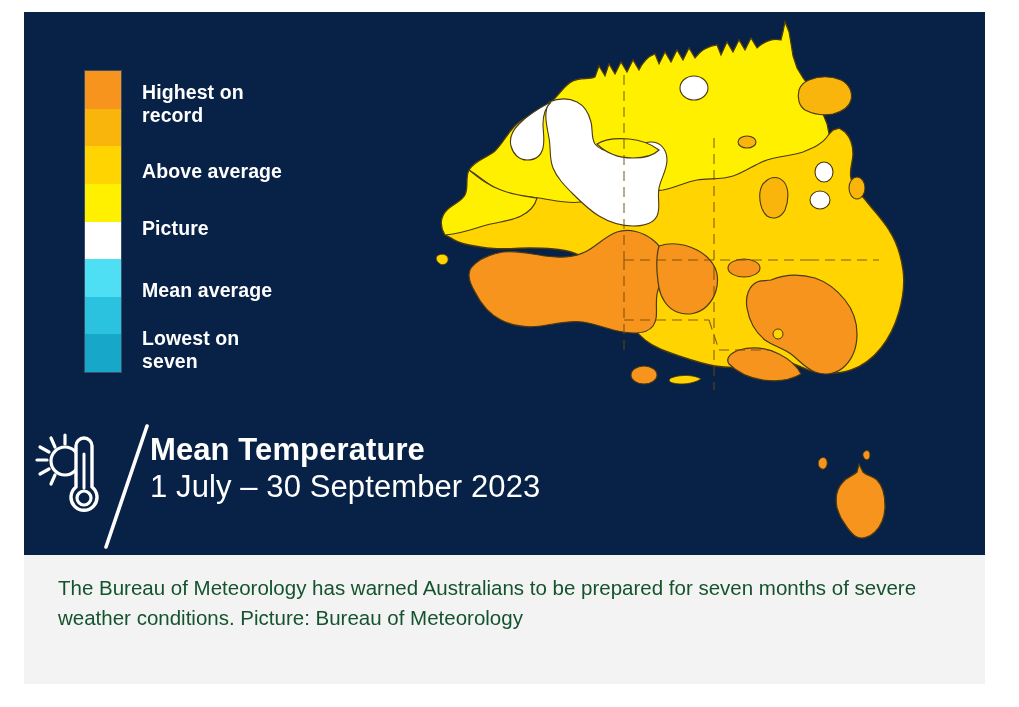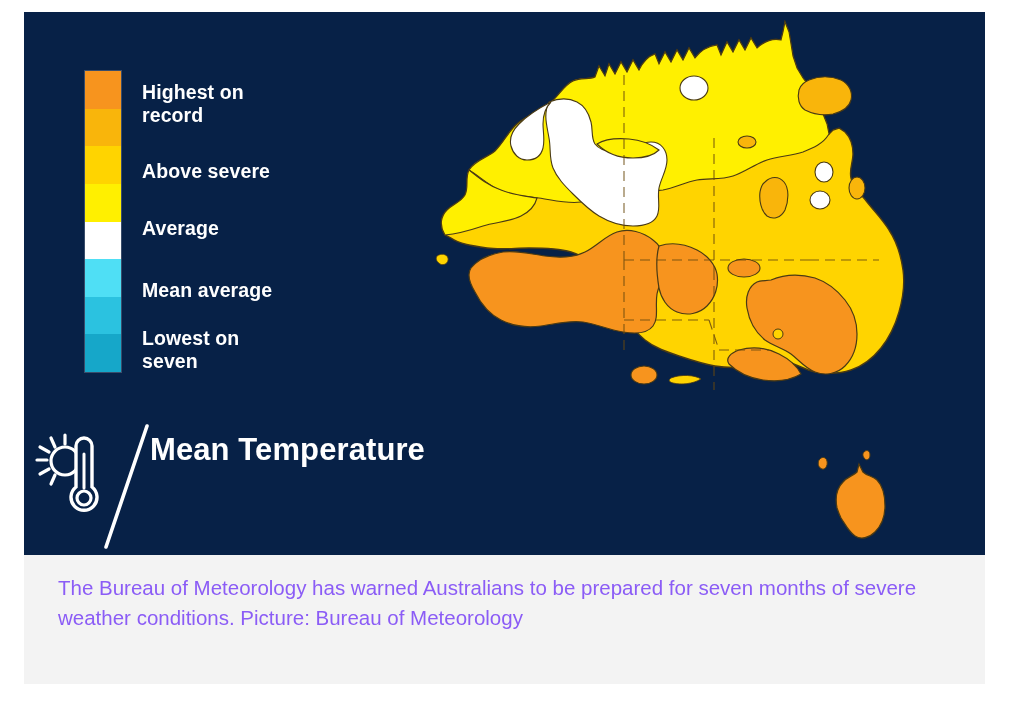--- a/index.html
+++ b/index.html
@@ -72,21 +72,21 @@
     line-height:38px;letter-spacing:.1px;
   }
   
   .caption{
     width:961px;height:129px;
     background:#f3f3f3;
     box-sizing:border-box;
     padding:18px 34px 0 34px;
   }
   .caption-text{
-    color:#8b5cf6;
+    color:#14532d;
     font-size:20.5px;
     line-height:30px;
   }
 </style>
 </head>
 <body>
 
 <div class="figure">
 
   <div class="map-panel">
@@ -362,22 +362,22 @@
         <div class="band" style="background:#FFD400"></div>
         <div class="band" style="background:#FFF000"></div>
         <div class="band" style="background:#FFFFFF"></div>
         <div class="band" style="background:#4FDFF5"></div>
         <div class="band" style="background:#2BC2E0"></div>
         <div class="band" style="background:#16A7C9"></div>
       </div>
       <div class="legend-labels">
         <div class="legend-label ll0">Highest on
 record</div>
-        <div class="legend-label ll1">Above severe</div>
-        <div class="legend-label ll2">Average</div>
+        <div class="legend-label ll1">Above average</div>
+        <div class="legend-label ll2">Picture</div>
         <div class="legend-label ll3">Mean average</div>
         <div class="legend-label ll4">Lowest on
 seven</div>
       </div>
     </div>
 
     <div class="titleblock">
       <svg class="temp-icon" viewBox="0 0 74 88">
         <g stroke="#ffffff" stroke-width="3.2" fill="none" stroke-linecap="round">
 
@@ -397,20 +397,21 @@
           <line x1="52" y1="24" x2="52" y2="58" stroke="#ffffff" stroke-width="3" stroke-linecap="round"></line>
         </g>
       </svg>
 
       <svg class="slash" viewBox="0 0 56 125" preserveAspectRatio="none">
         <line x1="47" y1="2" x2="6" y2="123" stroke="#ffffff" stroke-width="3.6" stroke-linecap="round"></line>
       </svg>
 
       <div class="title-text">
         <div class="title-main">Mean Temperature</div>
+        <div class="title-sub">1 July – 30 September 2023</div>
       </div>
     </div>
   </div>
 
   <div class="caption">
     <div class="caption-text">The Bureau of Meteorology has warned Australians to be prepared for seven months of severe weather conditions. Picture: Bureau of Meteorology</div>
   </div>
 </div>
 
 </body></html>

